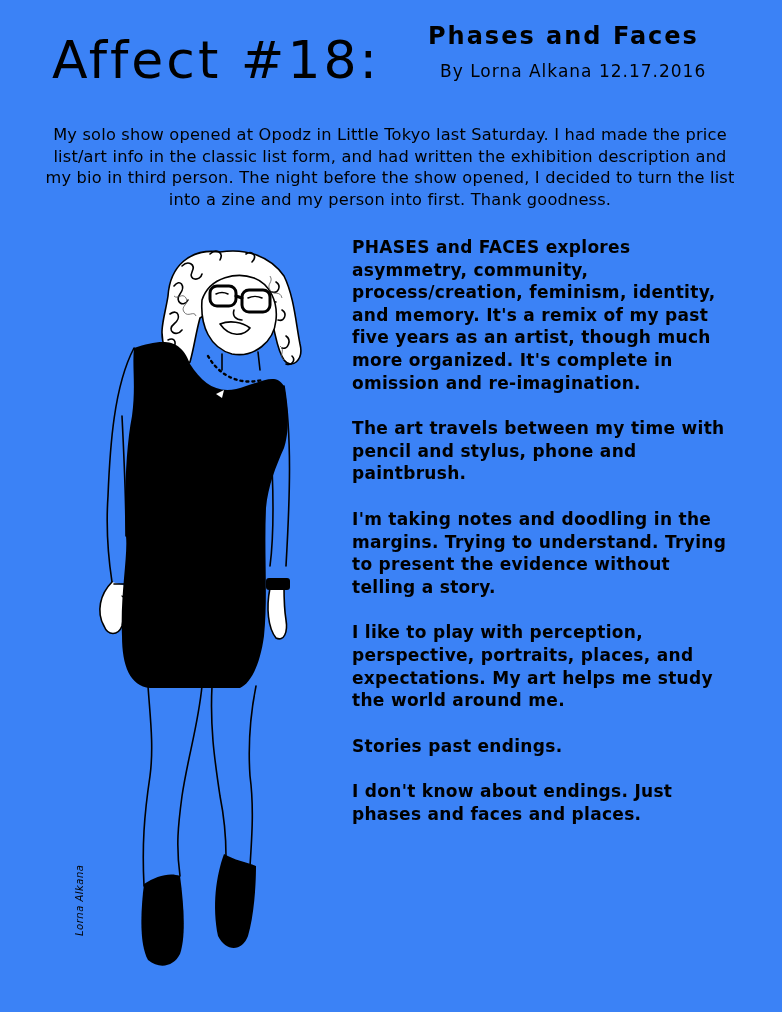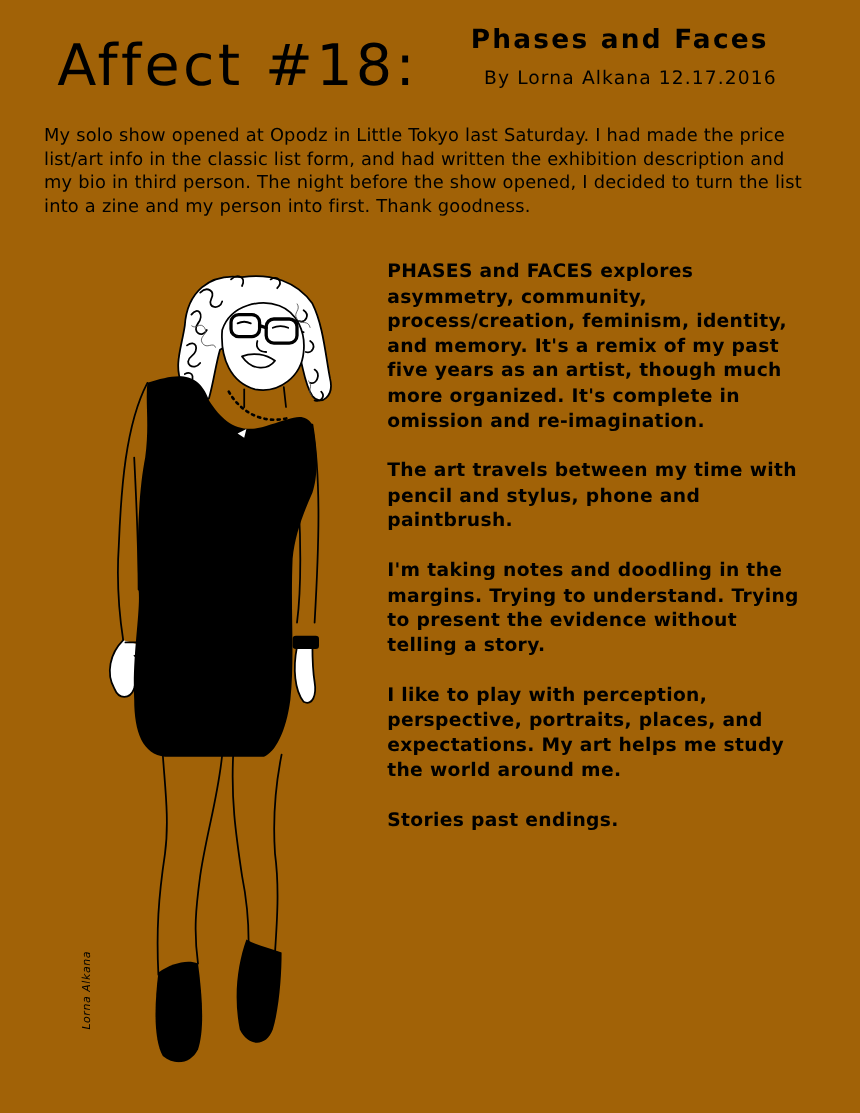--- a/index.html
+++ b/index.html
@@ -1,27 +1,27 @@
 <!DOCTYPE html>
 <html><head>
   <meta charset="utf-8">
   <style>
     html, body { margin:0; padding:0; background:#ffffff; }
     body { width:782px; height:1012px; position:relative; overflow:hidden;
            font-family:"DejaVu Sans", sans-serif; color:#000; }
-    .page { position:absolute; left:0; top:0; width:782px; height:1012px; background:#a16207; }
+    .page { position:absolute; left:0; top:0; width:782px; height:1012px; background:#3b82f6; }
 
     .title-main { position:absolute; left:52px; top:34px; font-size:52px; letter-spacing:3px;
                   font-family:"DejaVu Sans", sans-serif; font-weight:normal; line-height:1; margin:0; }
     .title-sub { position:absolute; left:428px; top:24px; font-size:24px; letter-spacing:2px;
                  line-height:1; margin:0; }
     .byline { position:absolute; left:440px; top:63px; font-size:17px; letter-spacing:1px; line-height:1; }
 
-    .intro { position:absolute; left:40px; top:112px; width:700px; font-size:16.2px;
-             line-height:21.5px; letter-spacing:0.2px; margin:0; }
+    .intro { position:absolute; left:40px; top:124px; width:700px; font-size:16.2px;
+             line-height:21.5px; letter-spacing:0.2px; margin:0;text-align:center; }
 
     .column { position:absolute; left:352px; top:236px; width:380px; font-size:17px;
               line-height:22.6px; letter-spacing:0.3px; }
     .column p { margin:0 0 23px 0;font-weight:bold; }
 
     .figure { position:absolute; left:70px; top:236px; width:250px; height:730px; }
     .signature { position:absolute; left:74px; top:936px; transform:rotate(-90deg);
                  transform-origin:left top; font-size:10px; letter-spacing:0.5px; white-space:nowrap;
                  font-style:italic; }
   </style>
@@ -104,15 +104,16 @@
     </svg>
   </div>
   <div class="signature">Lorna Alkana</div>
 
   <div class="column">
     <p>PHASES and FACES explores asymmetry, community, process/creation, feminism, identity, and memory. It's a remix of my past five years as an artist, though much more organized. It's complete in omission and re-imagination.</p>
     <p>The art travels between my time with pencil and stylus, phone and paintbrush.</p>
     <p>I'm taking notes and doodling in the margins. Trying to understand. Trying to present the evidence without telling a story.</p>
     <p>I like to play with perception, perspective, portraits, places, and expectations. My art helps me study the world around me.</p>
     <p>Stories past endings.</p>
+    <p>I don't know about endings. Just phases and faces and places.</p>
   </div>
 
 </div>
 
 </body></html>

